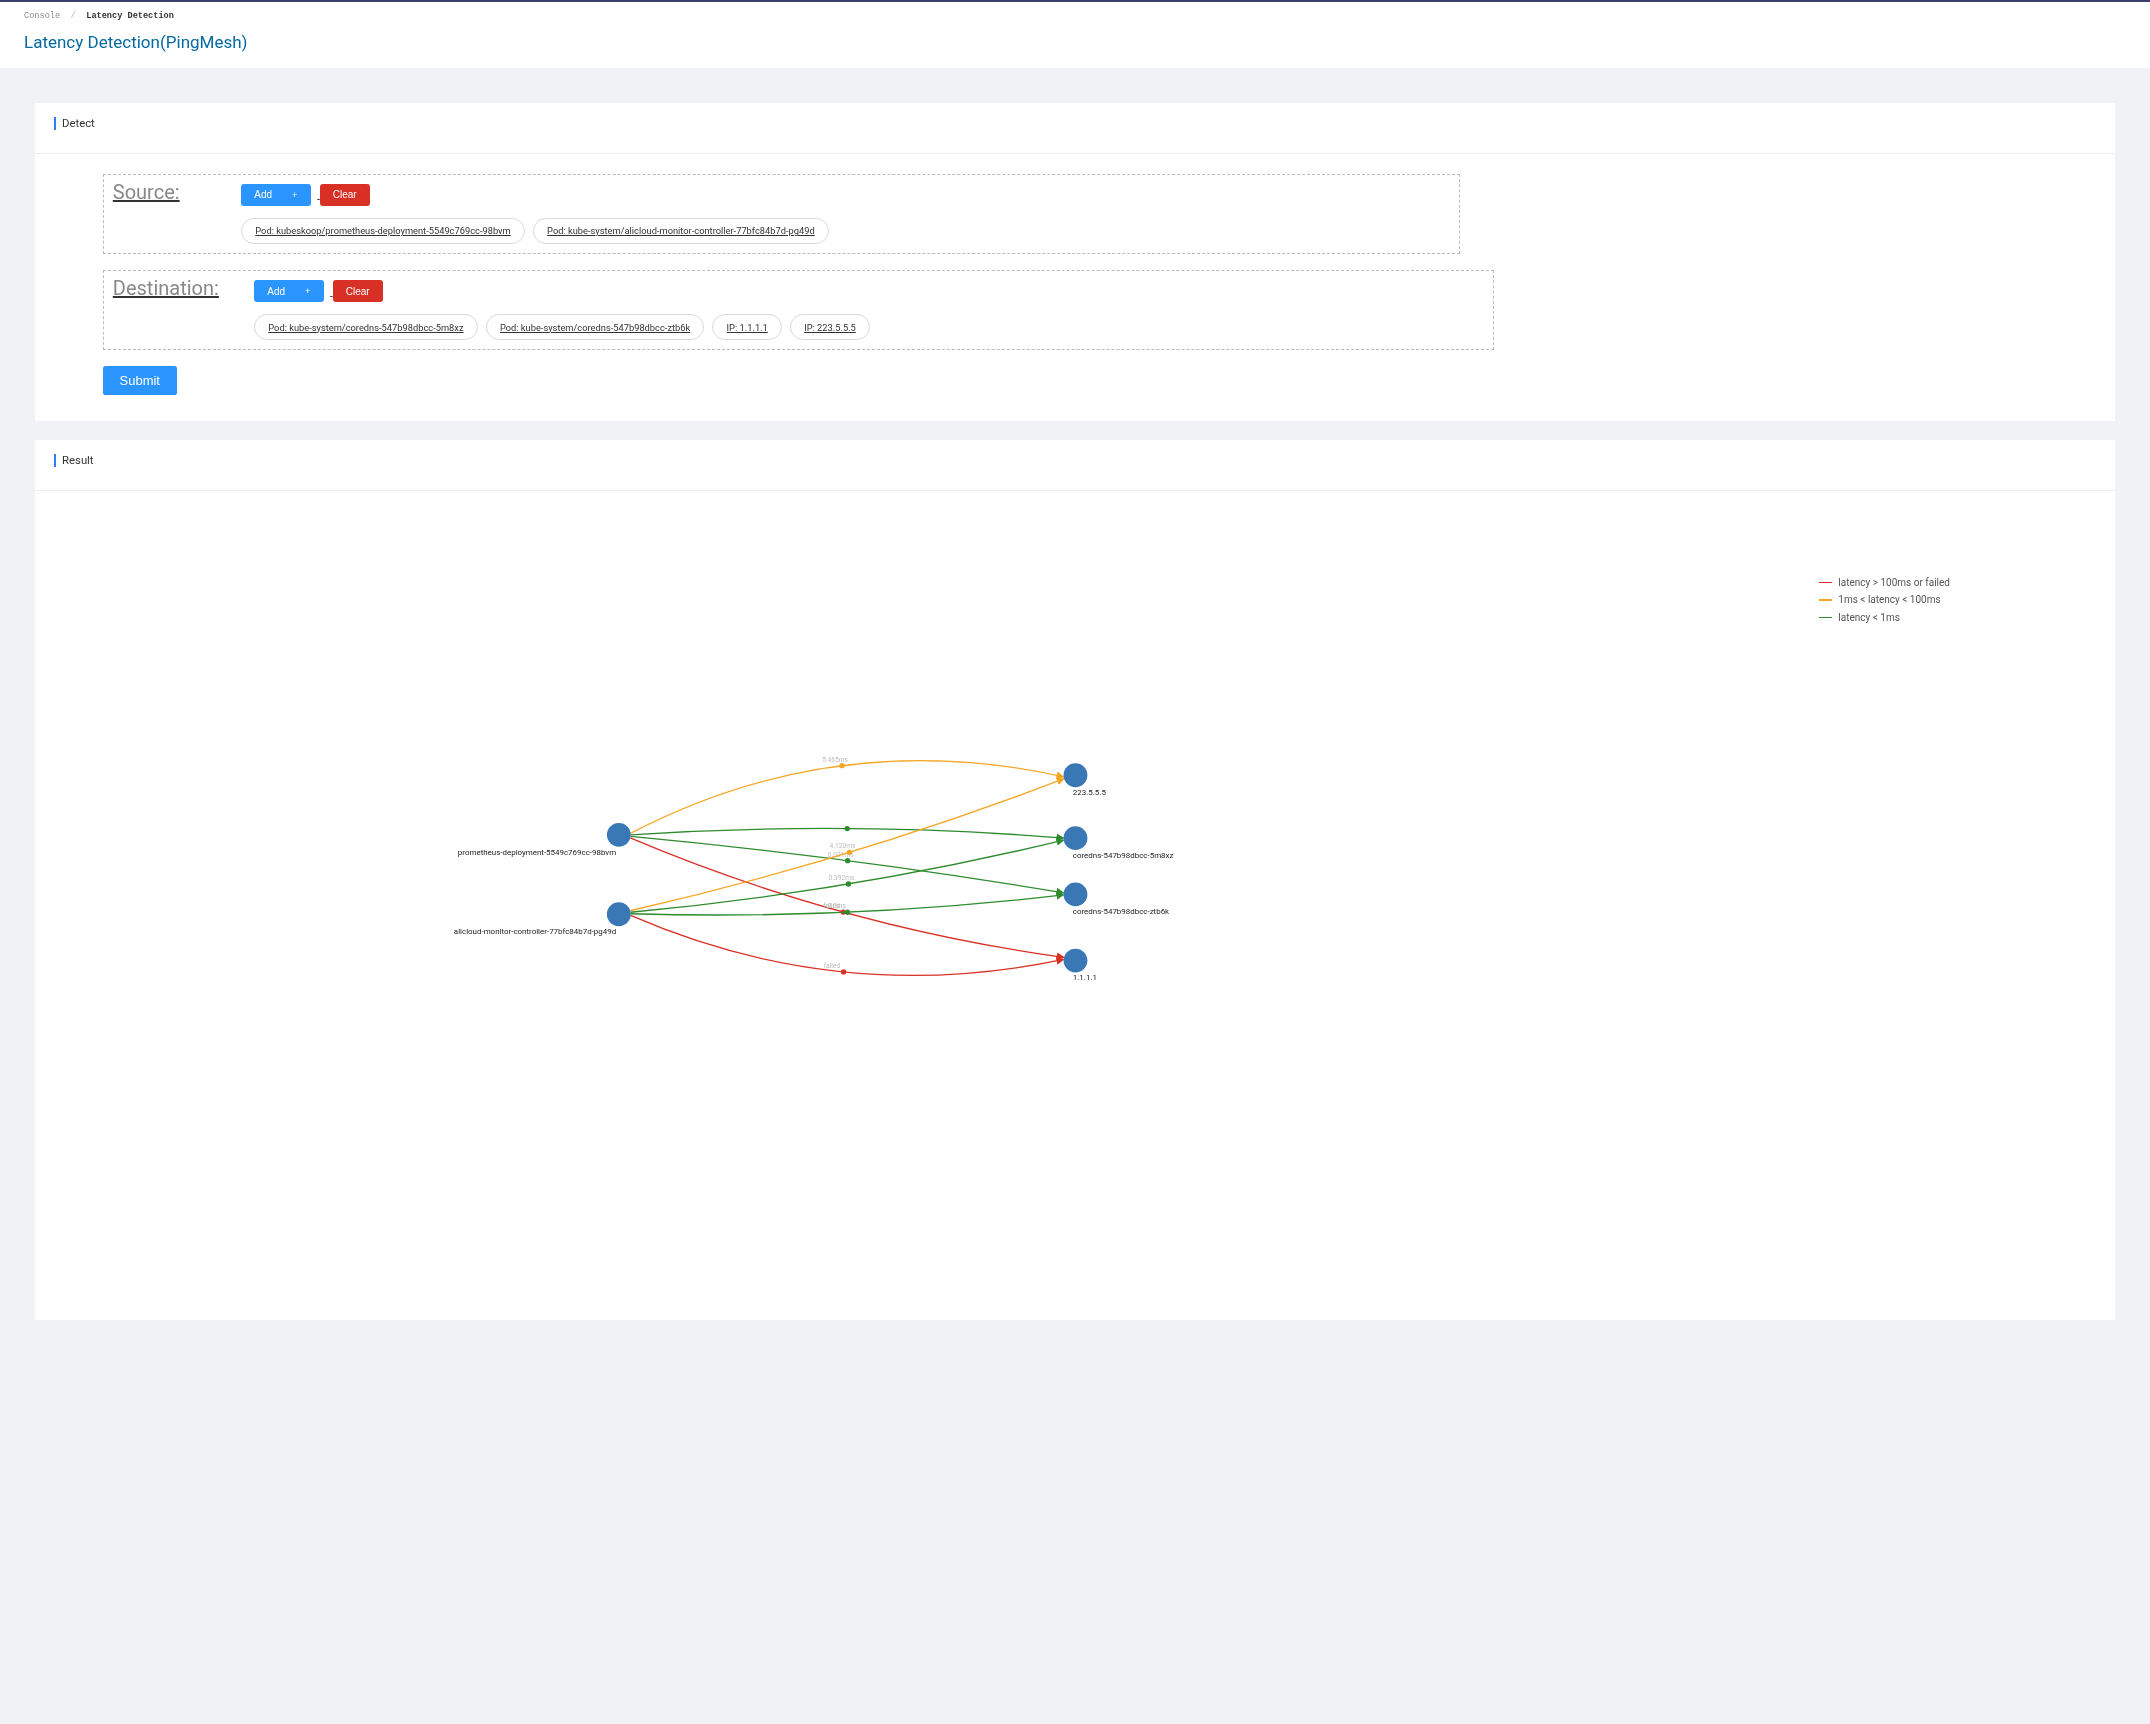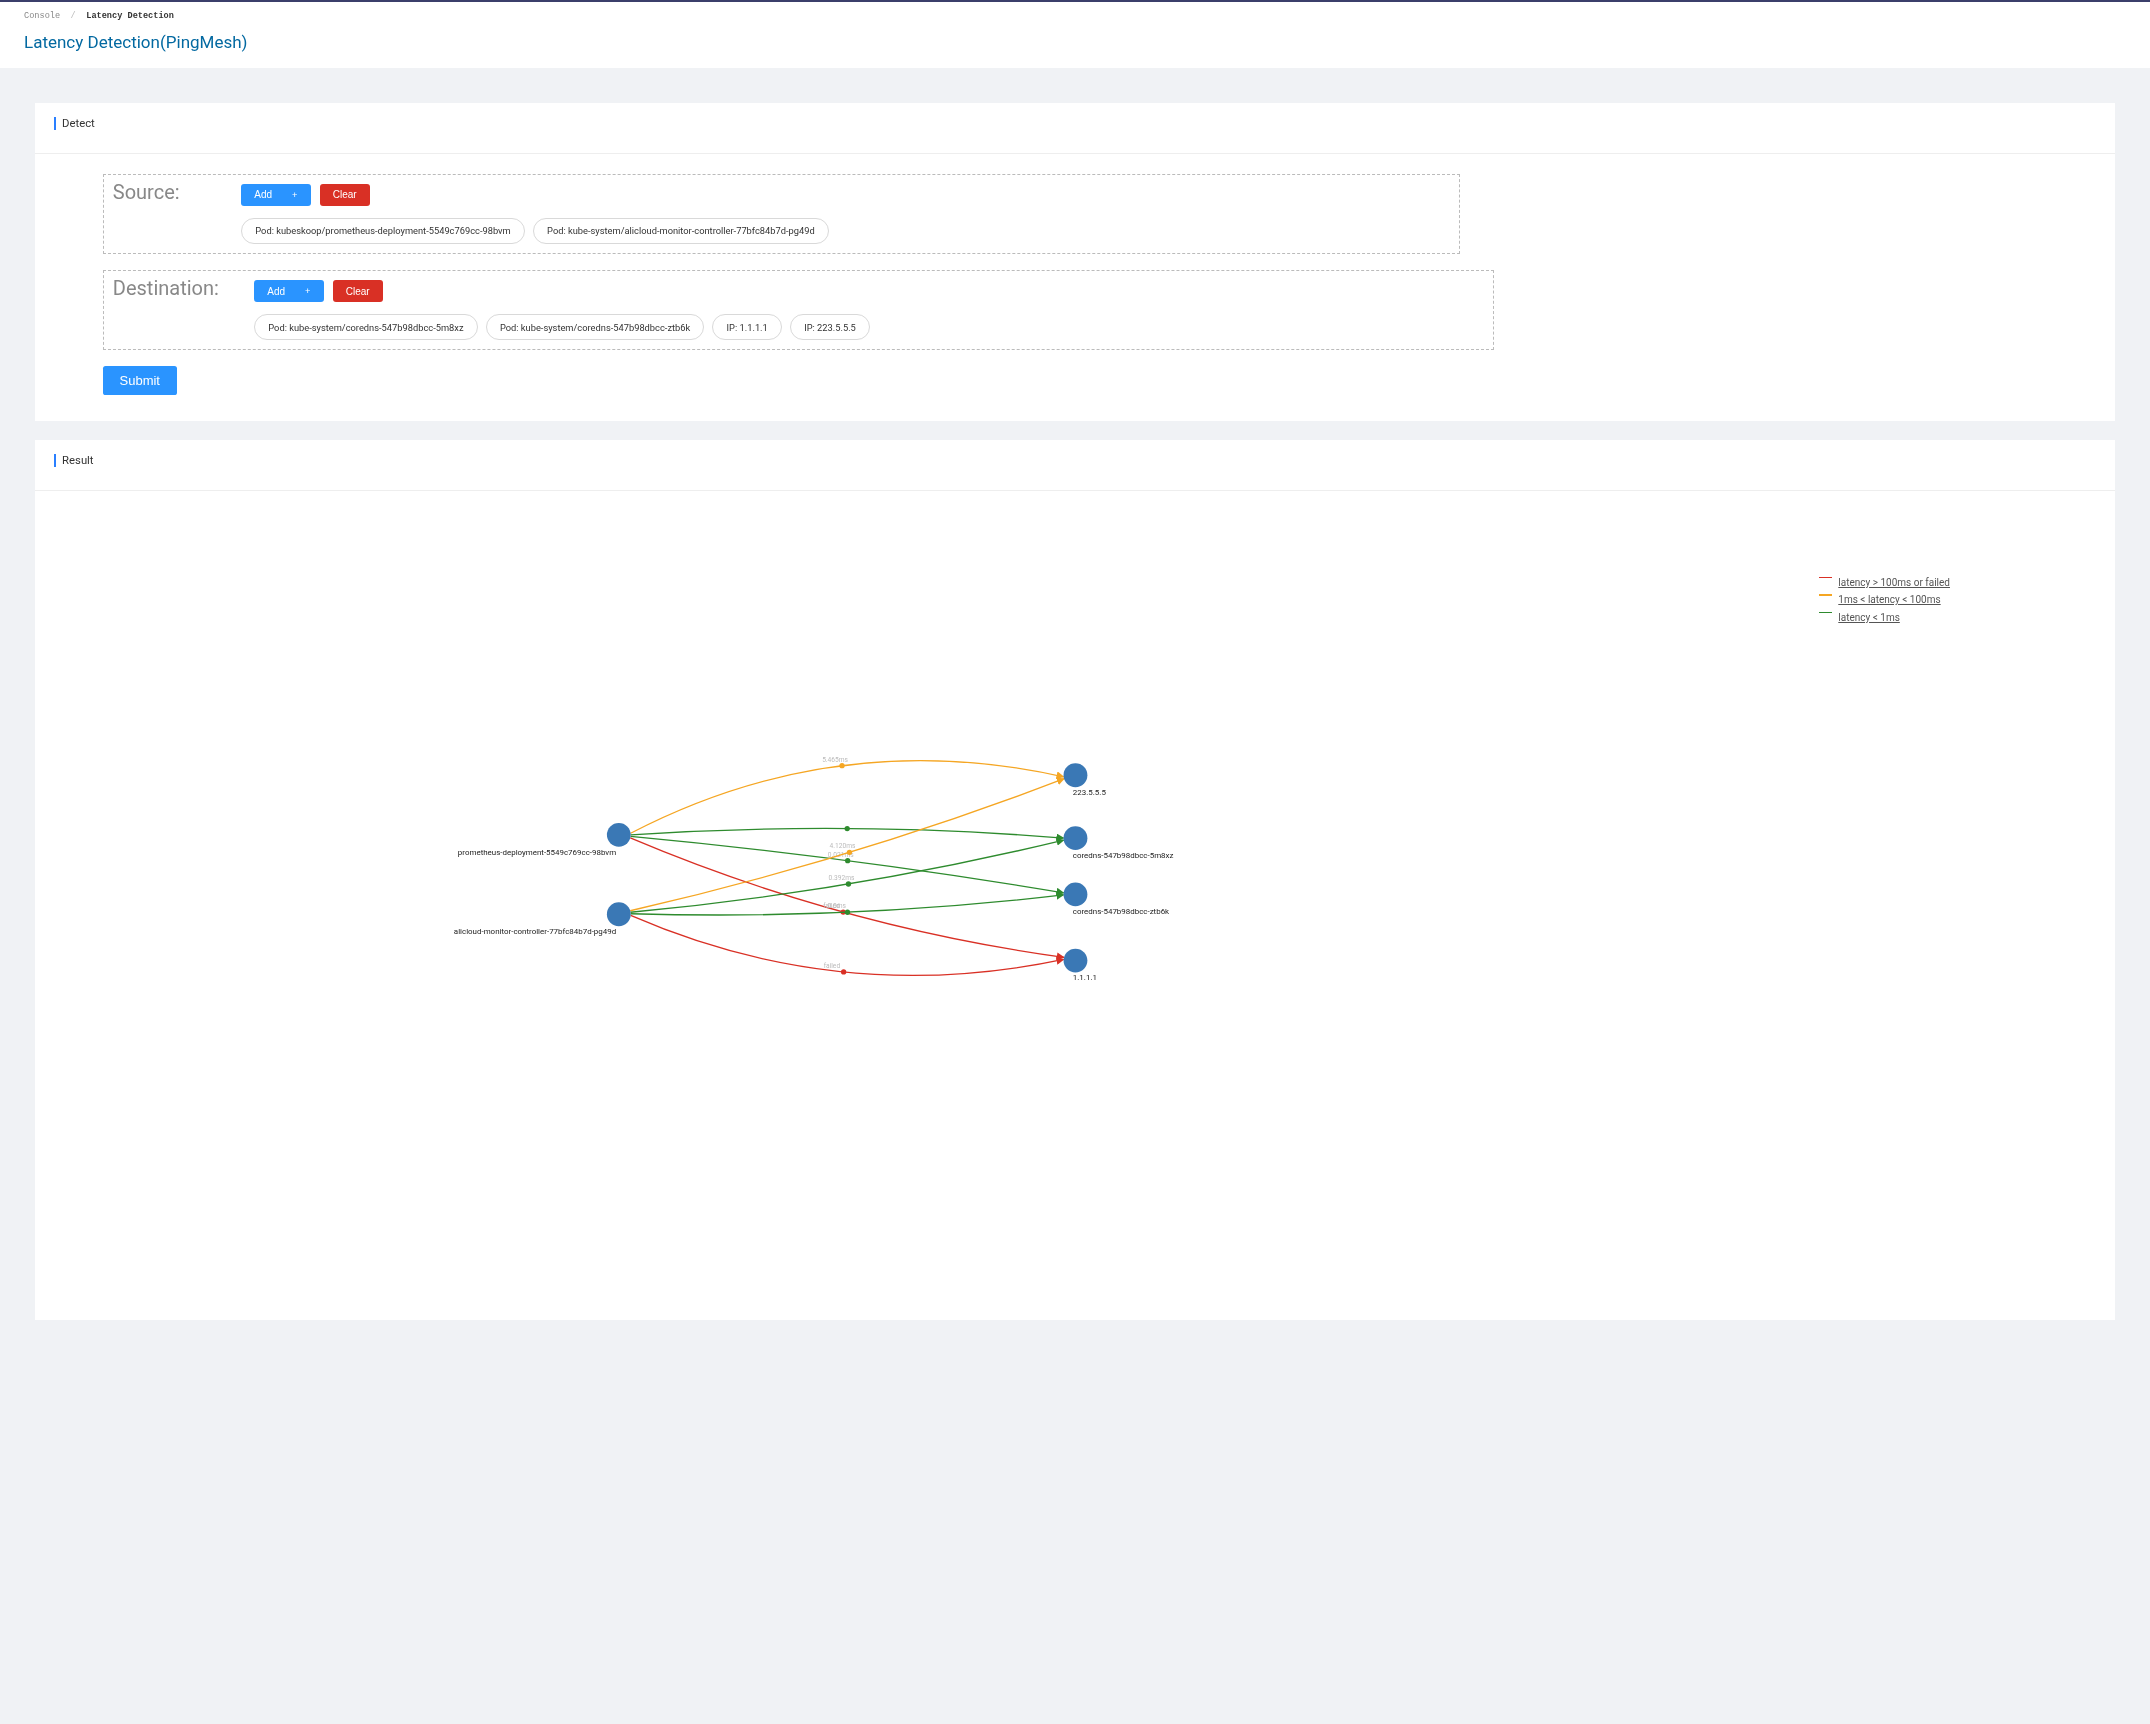--- a/index.html
+++ b/index.html
@@ -47,20 +47,21 @@
     height: 0.7px;
     background: #eee;
     margin: 0 -18.5px 20px -18.5px;
   }
   .config-box {
     border: 1.3px dashed #bbb;
     padding: 9.3px 9.3px 9.3px 9.3px;
     margin: 4px 0 16px 49px;
     max-width: 1364px;
     position: relative;
+    text-decoration: underline;
   }
   .config-row {
     display: flex;
     align-items: flex-start;
     gap: 9.3px;
   }
   .config-label {
     font-size: 20px;
     color: #888;
     font-weight: 400;
@@ -110,25 +111,25 @@
     flex: 1;
     position: relative;
     min-height: 728px;
   }
   .legend {
     width: 278px;
     padding-top: 40px;
   }
   .legend-item {
     display: flex;
+    align-items: center;
     gap: 6.6px;
     margin-bottom: 6.6px;
     color: #555;
     font-size: 10px;
-    text-decoration: underline;
   }
   .legend-dash {
     width: 13.2px;
     height: 1.3px;
     display: inline-block;
   }
   .node circle { fill: #3a78b5; }
   .node text { font-size: 12px; fill: #222; }
   .edge-label {
     font-size: 10px;

